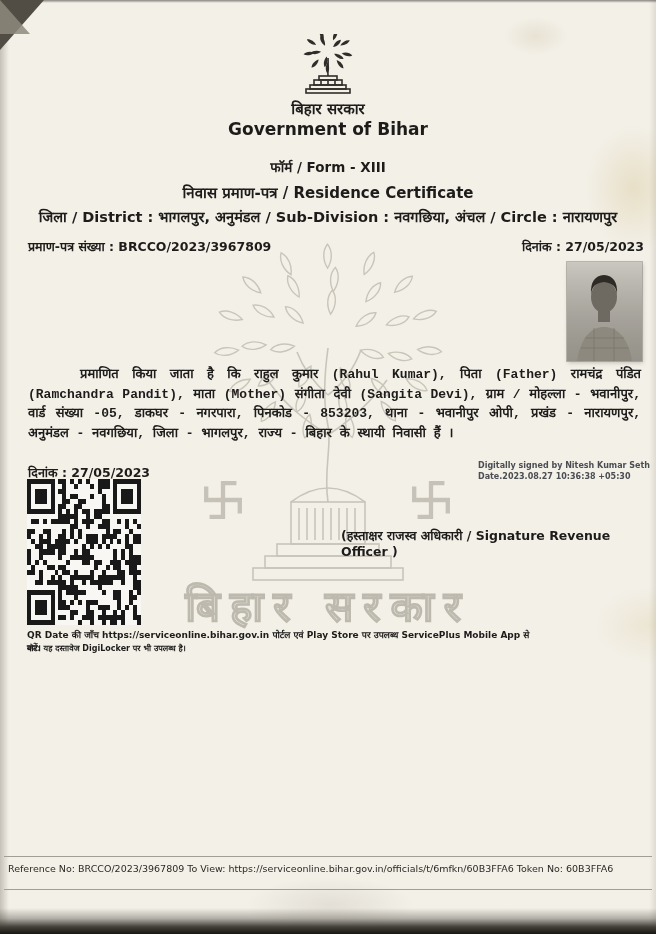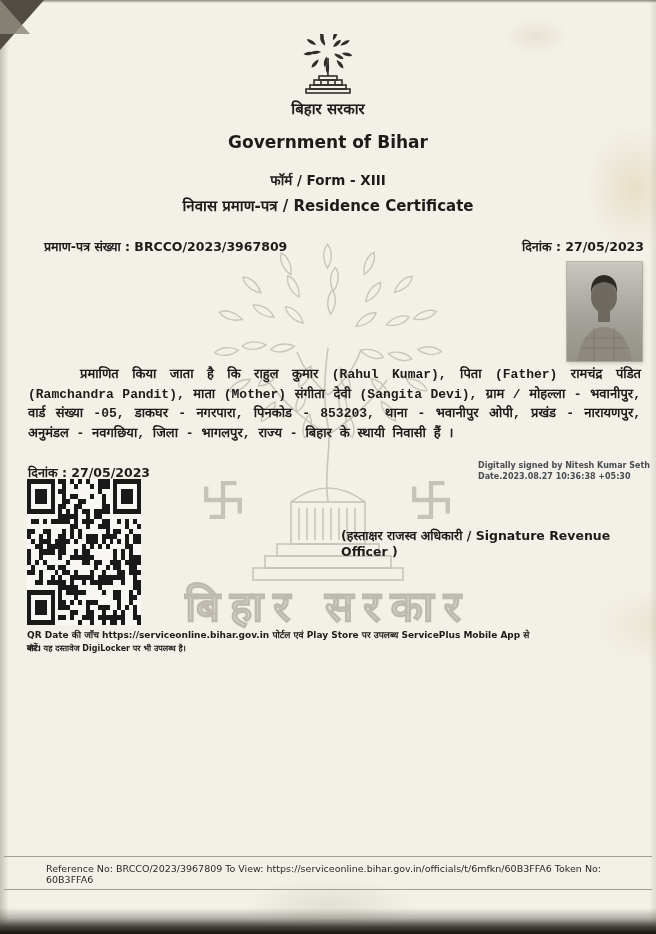--- a/index.html
+++ b/index.html
@@ -36,27 +36,27 @@
   .wm-text { position:absolute; top:346px; width:100%; text-align:center;
     font-size:42px; font-weight:bold; letter-spacing:10px;
     color:rgba(193,189,178,.38); -webkit-text-stroke:1.3px #bdb9ae; }
 
   
   .hdr { position:absolute; top:34px; left:0; right:0; text-align:center; z-index:2; font-weight:bold; }
   .emblem { display:block; margin:0 auto 4px; width:56px; height:60px; }
   .emblem path, .emblem rect { stroke:#2f2d29; fill:none; stroke-width:1.6; }
   .emblem .leaves-mini path { fill:#2f2d29; stroke:none; }
   .t-hi { font-size:15px; }
-  .t-en { font-size:17px; margin-top:14px; }
+  .t-en { font-size:17px; margin-top:1px; }
   .t-form { font-size:13.5px; margin-top:19px; }
   .t-cert { font-size:15px; margin-top:6px; }
   .t-district { font-size:14.5px; margin-top:4px; }
 
   .meta-row { position:absolute; top:238px; left:28px; right:12px; z-index:2;
-    display:flex; justify-content:space-between; font-weight:bold; font-size:12.5px;margin-left:16px; }
+    display:flex; justify-content:space-between; font-weight:bold; font-size:12.5px; }
 
   .photo { position:absolute; top:262px; left:567px; width:75px; height:99px; z-index:2;
     box-shadow:0 0 0 1px rgba(120,116,106,.45), 1px 2px 4px rgba(60,56,48,.25); }
   .photo svg { display:block; width:100%; height:100%; }
 
   .body-text { position:absolute; top:365px; left:28px; right:15px; z-index:2;
     font-size:13px; font-weight:bold; line-height:1.5; text-align:justify; text-indent:52px;font-family:Liberation Mono, monospace; }
 
   .place { position:absolute; top:447px; left:28px; z-index:2; font-size:12.5px; font-weight:bold;margin-top:36px; }
   .date2 { position:absolute; top:464px; left:28px; z-index:2; font-size:12.5px; font-weight:bold; }
@@ -69,21 +69,21 @@
   .digsig { position:absolute; top:461px; left:478px; z-index:2;
     font-size:8px; line-height:1.35; color:#4a4d52;font-weight:bold; }
 
   .sigline { position:absolute; top:527px; left:341px; z-index:2; font-size:12.5px; font-weight:bold; }
 
   .note1 { position:absolute; top:628px; left:27px; right:110px; z-index:2; font-size:9px; font-weight:bold; }
   .note2 { position:absolute; top:642px; left:27px; z-index:2; font-size:8px; font-weight:bold; }
 
   .hr { position:absolute; left:4px; right:4px; height:1px; background:#a29e93; z-index:2; }
   .hr1 { top:856px; } .hr2 { top:889px; }
-  .footer { position:absolute; top:863px; left:8px; right:16px; z-index:2; font-size:9.5px; color:#2a2926;margin-left:38px; }
+  .footer { position:absolute; top:863px; left:8px; right:16px; z-index:2; font-size:9.5px; color:#2a2926; }
 </style>
 </head>
 <body>
 
 <div class="page">
 
   <div class="wm" aria-hidden="true">
     <svg class="wm-tree" viewBox="0 0 330 360">
       <path d="M165,272 C160,240 170,215 164,190 C160,168 162,140 165,118"></path>
       <path d="M165,205 C142,190 122,175 106,152"></path>
@@ -163,20 +163,21 @@
       <rect x="19" y="42" width="18" height="4"></rect>
       <rect x="14" y="46" width="28" height="5"></rect>
       <path d="M21,47 V51 M28,47 V51 M35,47 V51"></path>
       <rect x="10" y="51" width="36" height="4"></rect>
       <rect x="6" y="55" width="44" height="4"></rect>
     </svg>
     <div class="t-hi">बिहार सरकार</div>
     <div class="t-en">Government of Bihar</div>
     <div class="t-form">फॉर्म / Form - XIII</div>
     <div class="t-cert">निवास प्रमाण-पत्र / Residence Certificate</div>
+    <div class="t-district">जिला / District : भागलपुर, अनुमंडल / Sub-Division : नवगछिया, अंचल / Circle : नारायणपुर</div>
   </header>
 
   <div class="meta-row">
     <span>प्रमाण-पत्र संख्या : BRCCO/2023/3967809</span>
     <span>दिनांक : 27/05/2023</span>
   </div>
 
   <div class="photo">
     <svg viewBox="0 0 75 99" preserveAspectRatio="none">
       <defs>

